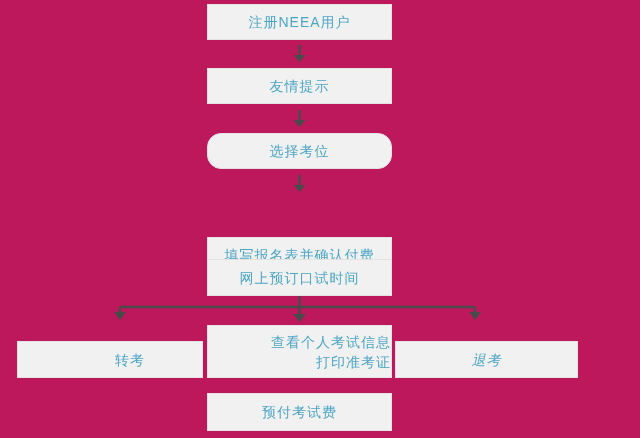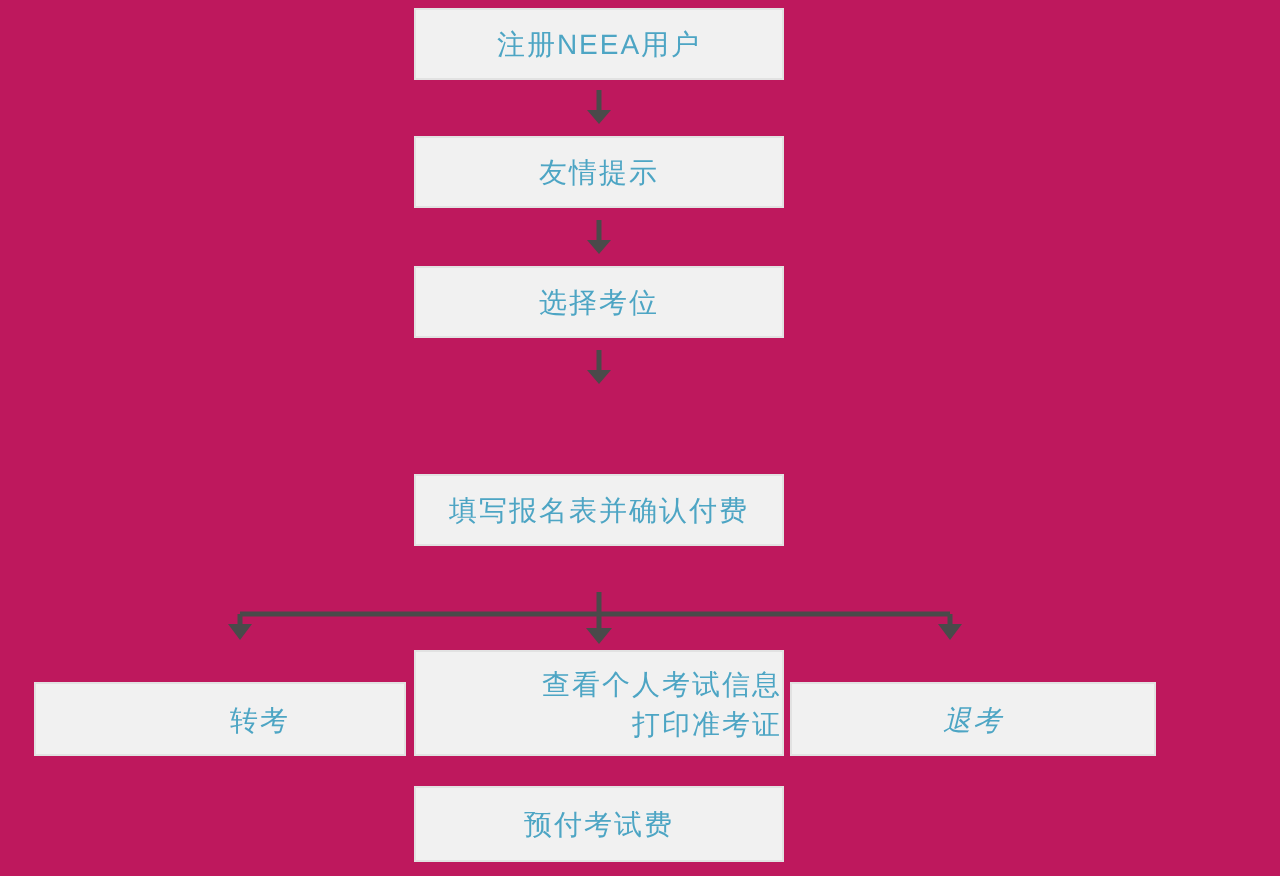--- a/index.html
+++ b/index.html
@@ -27,21 +27,21 @@
     color: #4da5c4;
     font-size: 14px;
     letter-spacing: 1px;
     line-height: 20px;
     text-align: center;
   }
   
   .step { left: 207px; width: 185px; height: 36px; }
   .step-1 { top: 4px; }
   .step-2 { top: 68px; }
-  .step-3 { top: 133px; }
+  .step-3 { top: 133px; border-radius: 14px; }
   .step-4 { top: 197px; margin-top: 40px; }
   .step-5 { top: 259px; height: 37px; }
 
   
   .branch-left   { left: 17px;  top: 341px; width: 186px; height: 37px; padding-left: 40px; }
   .branch-center { left: 207px; top: 325px; width: 185px; height: 53px; align-items: flex-end; }
   .branch-right  { left: 395px; top: 341px; width: 183px; height: 37px; font-style: italic; }
 
   
   .footer-box { left: 207px; top: 393px; width: 185px; height: 38px; }
@@ -106,20 +106,23 @@
   </div>
   <div class="node step step-2">
     <span>友情提示</span>
   </div>
   <div class="node step step-3">
     <span>选择考位</span>
   </div>
   <div class="node step step-4">
     <span>填写报名表并确认付费</span>
   </div>
+  <div class="node step step-5">
+    <span>网上预订口试时间</span>
+  </div>
 
   <div class="node branch-left">
     <span>转考</span>
   </div>
   <div class="node branch-center">
     <span>查看个人考试信息</span>
     <span>打印准考证</span>
   </div>
   <div class="node branch-right">
     <span>退考</span>

